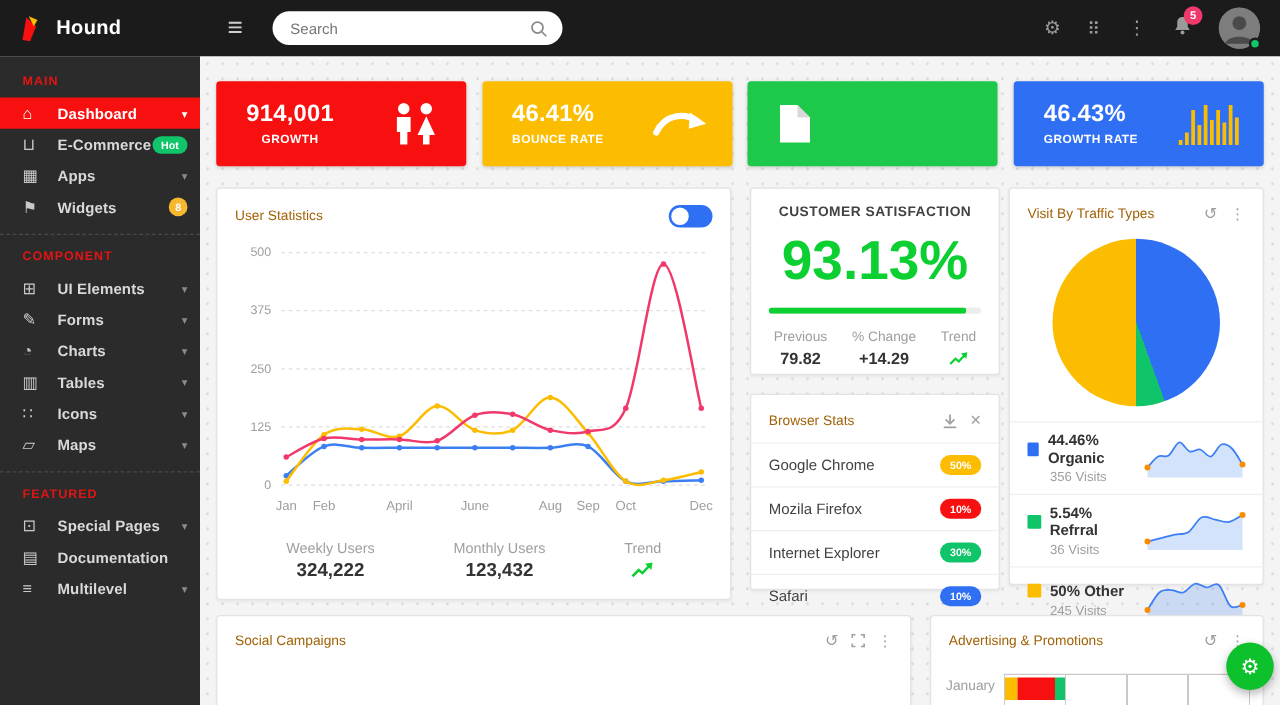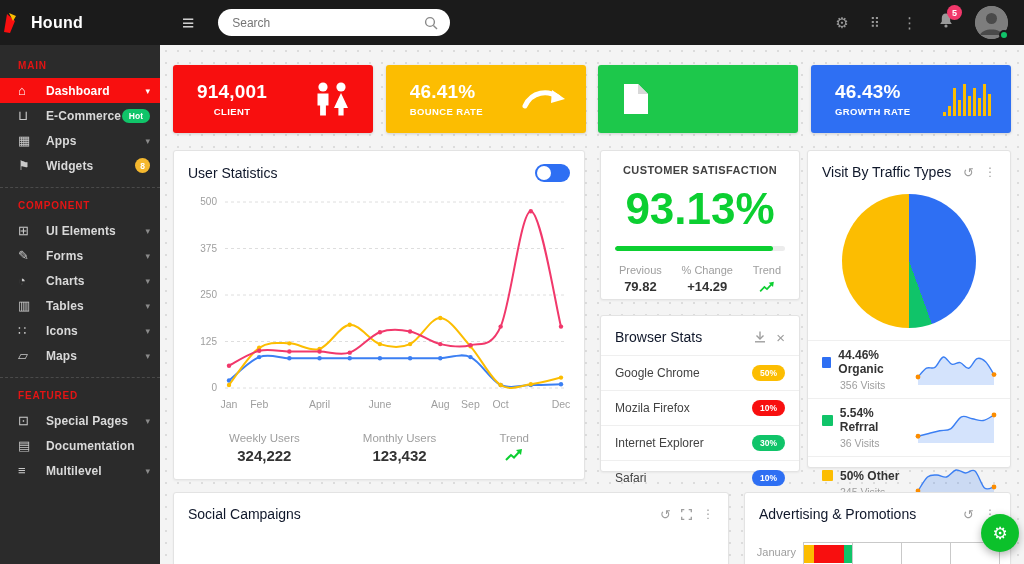--- a/index.html
+++ b/index.html
@@ -1,21 +1,21 @@
 <!DOCTYPE html>
 <html><head>
 <meta charset="utf-8">
 <style>
   * { margin:0; padding:0; box-sizing:border-box; }
   html,body { width:1024px; height:564px; overflow:hidden; font-family:"Liberation Sans",sans-serif; background:#f4f4f4; }
   body { position:relative; }
 
   
   .topbar { position:absolute; top:0; left:0; width:1024px; height:45px; background:#1b1b1b; display:flex; align-items:center; z-index:30; }
-  .brand { width:160px; display:flex; align-items:center; gap:9px; }
+  .brand { width:160px; display:flex; align-items:center; padding-left:14px; gap:9px; }
   .brand-name { color:#fff; font-size:16px; font-weight:bold; letter-spacing:.3px; }
   .hamburger { color:#cfcfcf; font-size:21px; margin-left:22px; cursor:pointer; line-height:1; }
   .search-pill { margin-left:24px; width:232px; height:27px; background:#fff; border-radius:14px; display:flex; align-items:center; padding:0 12px 0 14px; }
   .search-pill input { flex:1; border:none; outline:none; font-size:12px; color:#555; font-family:"Liberation Sans",sans-serif; background:transparent; }
   .top-icons { margin-left:auto; display:flex; align-items:center; gap:21px; padding-right:16px; }
   .t-ico { color:#9a9a9a; font-size:15px; line-height:1; cursor:pointer; }
   .t-ico.grid { font-size:14px; letter-spacing:1px; }
   .bell-wrap { position:relative; cursor:pointer; }
   .bell-badge { position:absolute; top:-7px; right:-8px; background:#f1386b; color:#fff; font-size:9px; font-weight:bold; width:15px; height:15px; border-radius:50%; display:flex; align-items:center; justify-content:center; }
   .avatar { width:33px; height:33px; border-radius:50%; background:#8a8a8a; position:relative; cursor:pointer; overflow:visible; }
@@ -50,21 +50,21 @@
   .growth-bars { display:flex; align-items:flex-end; gap:2px; height:34px; }
   .growth-bars div { width:3px; background:#fcbd01; }
 
   
   .row2 { display:flex; margin-top:17px; }
   .col-a { width:412px; height:330px; }
   .col-b { width:200px; margin-left:15px; }
   .col-c { width:204px; margin-left:7px; height:318px; }
 
   .card-head { display:flex; align-items:center; padding:13px 14px 8px 14px; }
-  .card-title { font-size:14px; color:#0f172a; flex:1; }
+  .card-title { font-size:11px; color:#a16207; flex:1; }
   .head-icons { display:flex; align-items:center; gap:10px; color:#9e9e9e; }
   .head-icons span { cursor:pointer; font-size:13px; line-height:1; }
   .head-icons .kebab { font-size:12px; }
 
   .toggle { width:35px; height:18px; border-radius:9px; background:#2e6ff3; position:relative; cursor:pointer; }
   .toggle .knob { position:absolute; left:2px; top:2px; width:14px; height:14px; border-radius:50%; background:#fff; }
 
   .us-footer { display:flex; justify-content:space-between; padding:10px 55px 0 55px; }
   .usf-col { text-align:center; }
   .usf-lbl { font-size:11.5px; color:#9e9e9e; }
@@ -228,21 +228,21 @@
     <span class="s-caret">▾</span>
   </div>
 </nav>
 
 <main class="main">
 
   <div class="stats-row">
     <div class="stat-card" style="background-color: rgb(248, 15, 15);">
       <div>
         <div class="stat-val">914,001</div>
-        <div class="stat-lbl">CLIENT</div>
+        <div class="stat-lbl">GROWTH</div>
       </div>
       <svg width="42" height="36" viewBox="0 0 42 36">
         <circle cx="12" cy="6" r="4.6" fill="#fff"></circle>
         <path d="M6.5,12.5 h11 v12 h-2.6 v10 h-5.8 v-10 h-2.6 z" fill="#fff"></path>
         <circle cx="30" cy="6" r="4.6" fill="#fff"></circle>
         <path d="M30,12 L37,27 H32.6 V34.5 H27.4 V27 H23 Z" fill="#fff"></path>
       </svg>
     </div>
     <div class="stat-card" style="background-color: rgb(252, 189, 1);">
       <div>

